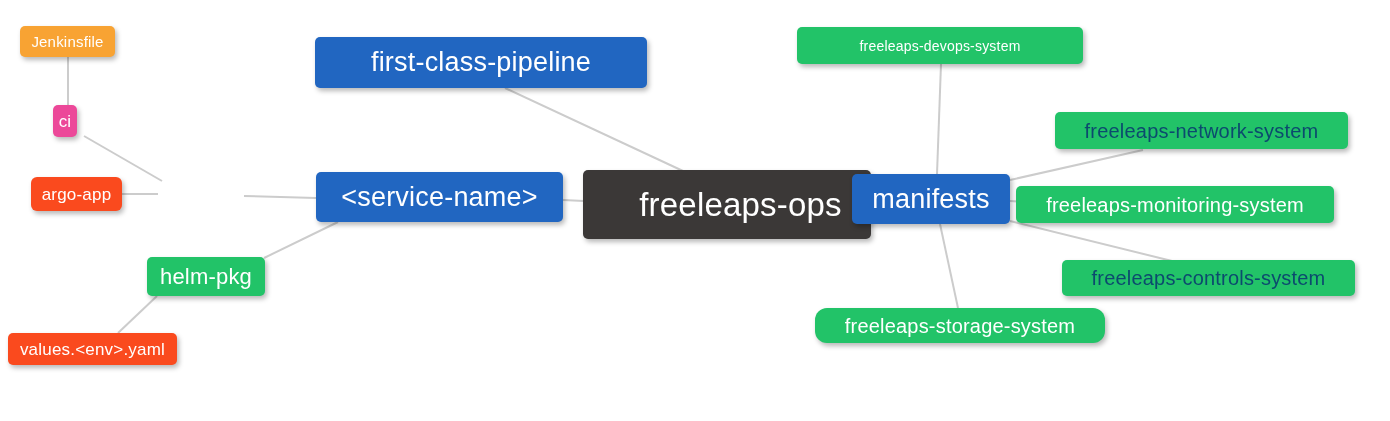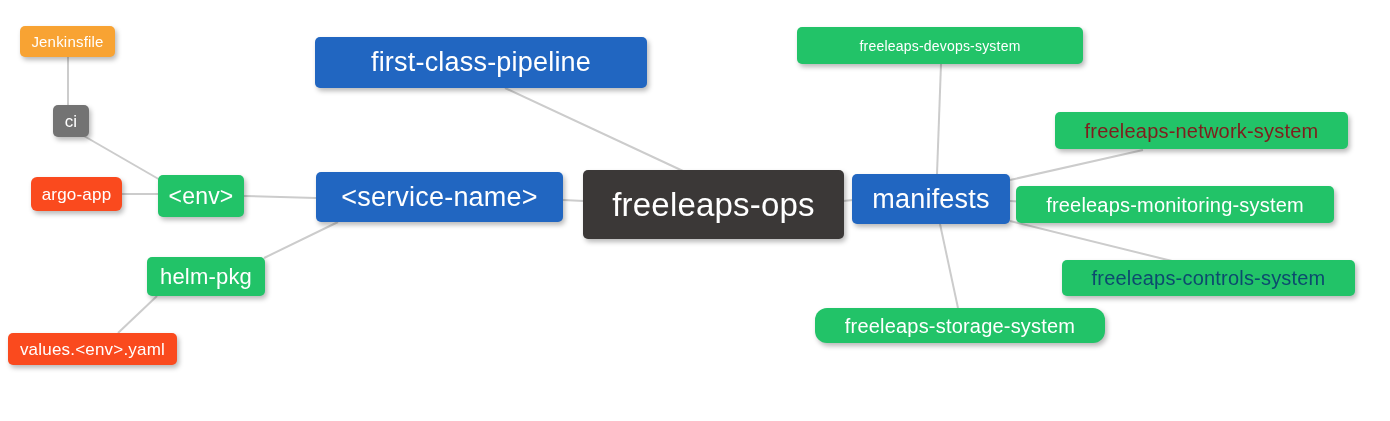--- a/index.html
+++ b/index.html
@@ -62,28 +62,27 @@
       <line x1="563" y1="200" x2="584" y2="201" stroke="#cccccc" stroke-width="2"></line>
       <line x1="843" y1="201" x2="853" y2="200" stroke="#cccccc" stroke-width="2"></line>
       <line x1="937" y1="174" x2="941" y2="64" stroke="#cccccc" stroke-width="2"></line>
       <line x1="1010" y1="180" x2="1143" y2="150" stroke="#cccccc" stroke-width="2"></line>
       <line x1="1010" y1="201" x2="1052" y2="203" stroke="#cccccc" stroke-width="2"></line>
       <line x1="1010" y1="221" x2="1172" y2="261" stroke="#cccccc" stroke-width="2"></line>
       <line x1="940" y1="224" x2="958" y2="308" stroke="#cccccc" stroke-width="2"></line>
     </svg>
   <div class="nodes-layer">
       <div class="node" style="left: 20px; top: 26px; width: 95px; height: 31px; font-size: 15px; background: rgb(248, 163, 51); color: rgb(255, 255, 255);">Jenkinsfile</div>
-      <div class="node" style="left: 53px; top: 105px; width: 36px; height: 32px; font-size: 17px; background: #737373; color: rgb(255, 255, 255);">ci</div>
+      <div class="node" style="left: 53px; top: 105px; width: 24px; height: 32px; font-size: 17px; background: #ec4899; color: rgb(255, 255, 255);">ci</div>
       <div class="node" style="left: 31px; top: 177px; width: 91px; height: 34px; font-size: 17px; background: rgb(250, 74, 30); color: rgb(255, 255, 255); border-radius: 6px;">argo-app</div>
-      <div class="node" style="left: 158px; top: 175px; width: 86px; height: 42px; font-size: 23px; background: rgb(34, 195, 104); color: rgb(255, 255, 255);">&lt;env&gt;</div>
       <div class="node" style="left: 8px; top: 333px; width: 169px; height: 32px; font-size: 17px; background: rgb(250, 74, 30); color: rgb(255, 255, 255);">values.&lt;env&gt;.yaml</div>
       <div class="node" style="left: 147px; top: 257px; width: 118px; height: 39px; font-size: 22px; background: rgb(34, 195, 104); color: rgb(255, 255, 255);">helm-pkg</div>
       <div class="node" style="left: 315px; top: 37px; width: 332px; height: 51px; font-size: 27px; background: rgb(33, 102, 193); color: rgb(255, 255, 255);">first-class-pipeline</div>
       <div class="node" style="left: 316px; top: 172px; width: 247px; height: 50px; font-size: 27px; background: rgb(33, 102, 193); color: rgb(255, 255, 255);">&lt;service-name&gt;</div>
-      <div class="node" style="left: 583px; top: 170px; width: 261px; height: 69px; font-size: 33px; background: rgb(59, 56, 55); color: rgb(255, 255, 255);">freeleaps-ops</div>
+      <div class="node" style="left: 583px; top: 170px; width: 261px; height: 69px; font-size: 33px; background: rgb(59, 56, 55); color: rgb(255, 255, 255); padding-left: 27px;">freeleaps-ops</div>
       <div class="node" style="left: 852px; top: 174px; width: 158px; height: 50px; font-size: 27px; background: rgb(33, 102, 193); color: rgb(255, 255, 255);">manifests</div>
       <div class="node" style="left: 797px; top: 27px; width: 286px; height: 37px; font-size: 14px; background: rgb(34, 195, 104); color: rgb(255, 255, 255);">freeleaps-devops-system</div>
-      <div class="node" style="left: 1055px; top: 112px; width: 293px; height: 37px; font-size: 20px; background: rgb(34, 195, 104); color: #7f1d1d;">freeleaps-network-system</div>
+      <div class="node" style="left: 1055px; top: 112px; width: 293px; height: 37px; font-size: 20px; background: rgb(34, 195, 104); color: #0c4a6e;">freeleaps-network-system</div>
       <div class="node" style="left: 1016px; top: 186px; width: 318px; height: 37px; font-size: 20px; background: rgb(34, 195, 104); color: rgb(255, 255, 255);">freeleaps-monitoring-system</div>
       <div class="node" style="left: 1062px; top: 260px; width: 293px; height: 36px; font-size: 20px; background: rgb(34, 195, 104); color: #0c4a6e;">freeleaps-controls-system</div>
       <div class="node" style="left: 815px; top: 308px; width: 290px; height: 35px; font-size: 20px; background: rgb(34, 195, 104); color: rgb(255, 255, 255); border-radius: 12px;">freeleaps-storage-system</div>
     </div>
 </div>
 
 </body></html>

